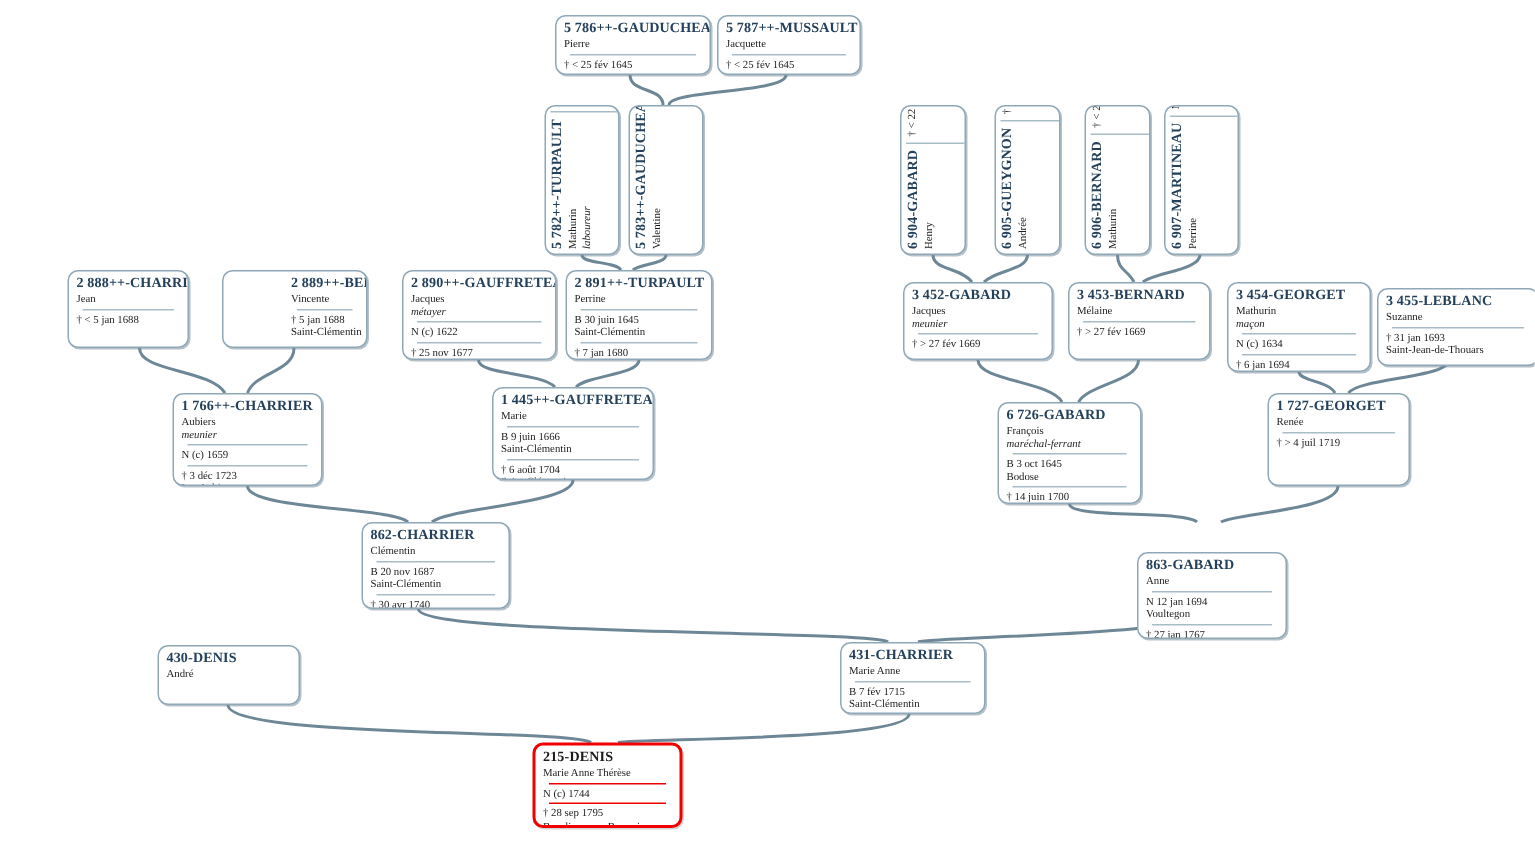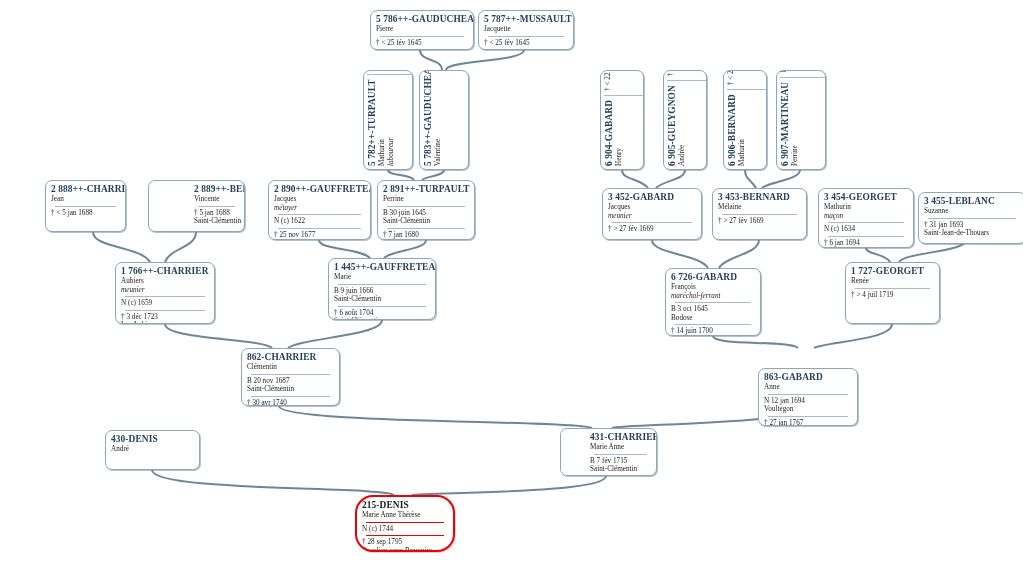--- a/index.html
+++ b/index.html
@@ -271,30 +271,30 @@
           <div class="rule"></div>
           <div class="ev">† 27 jan 1767</div>
         </div>
       </div>
       <div class="card" style="left: 105px; top: 430px; width: 95px; height: 40px;">
         <div class="pad">
           <div class="name">430-DENIS</div>
           <div class="given">André</div>
         </div>
       </div>
-      <div class="card" style="left: 560px; top: 428px; width: 97px; height: 48px; padding-left: 24px;">
+      <div class="card" style="left: 560px; top: 428px; width: 97px; height: 48px;">
         <div class="pad">
           <div class="name">431-CHARRIER</div>
           <div class="given">Marie Anne</div>
           <div class="rule"></div>
           <div class="ev">B 7 fév 1715</div>
           <div class="ev">Saint-Clémentin</div>
         </div>
       </div>
-      <div class="card focus" style="left: 355px; top: 495px; width: 100px; height: 57px; border-radius: 18px;">
+      <div class="card focus" style="left: 355px; top: 495px; width: 100px; height: 57px;">
         <div class="pad">
           <div class="name">215-DENIS</div>
           <div class="given">Marie Anne Thérèse</div>
           <div class="rule"></div>
           <div class="ev">N (c) 1744</div>
           <div class="rule"></div>
           <div class="ev">† 28 sep 1795</div>
           <div class="ev">Beaulieu-sous-Bressuire</div>
         </div>
       </div>

